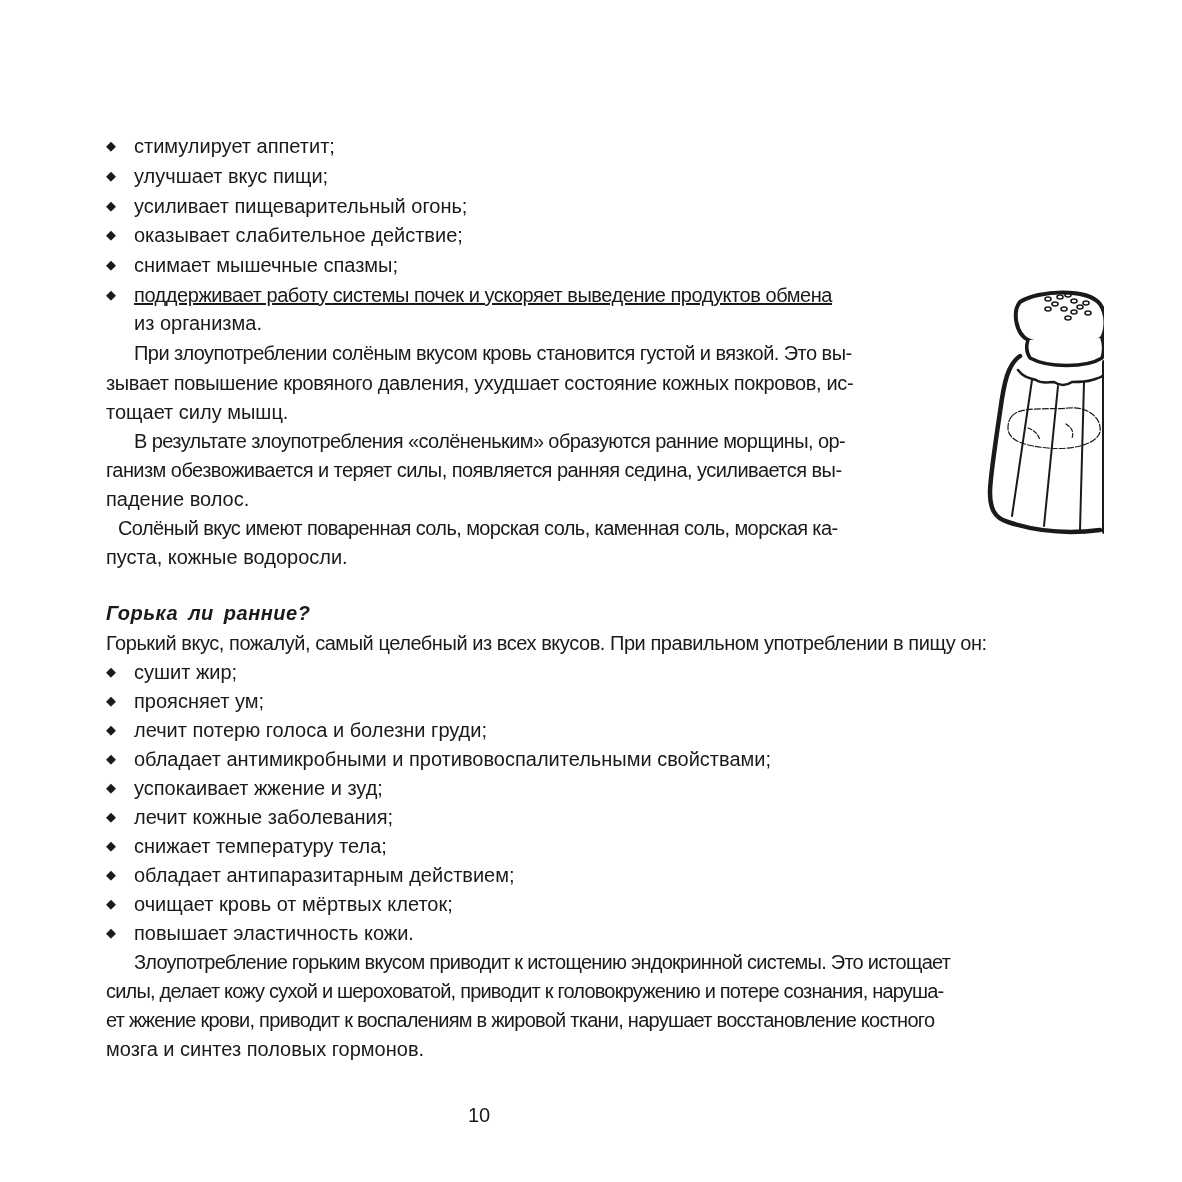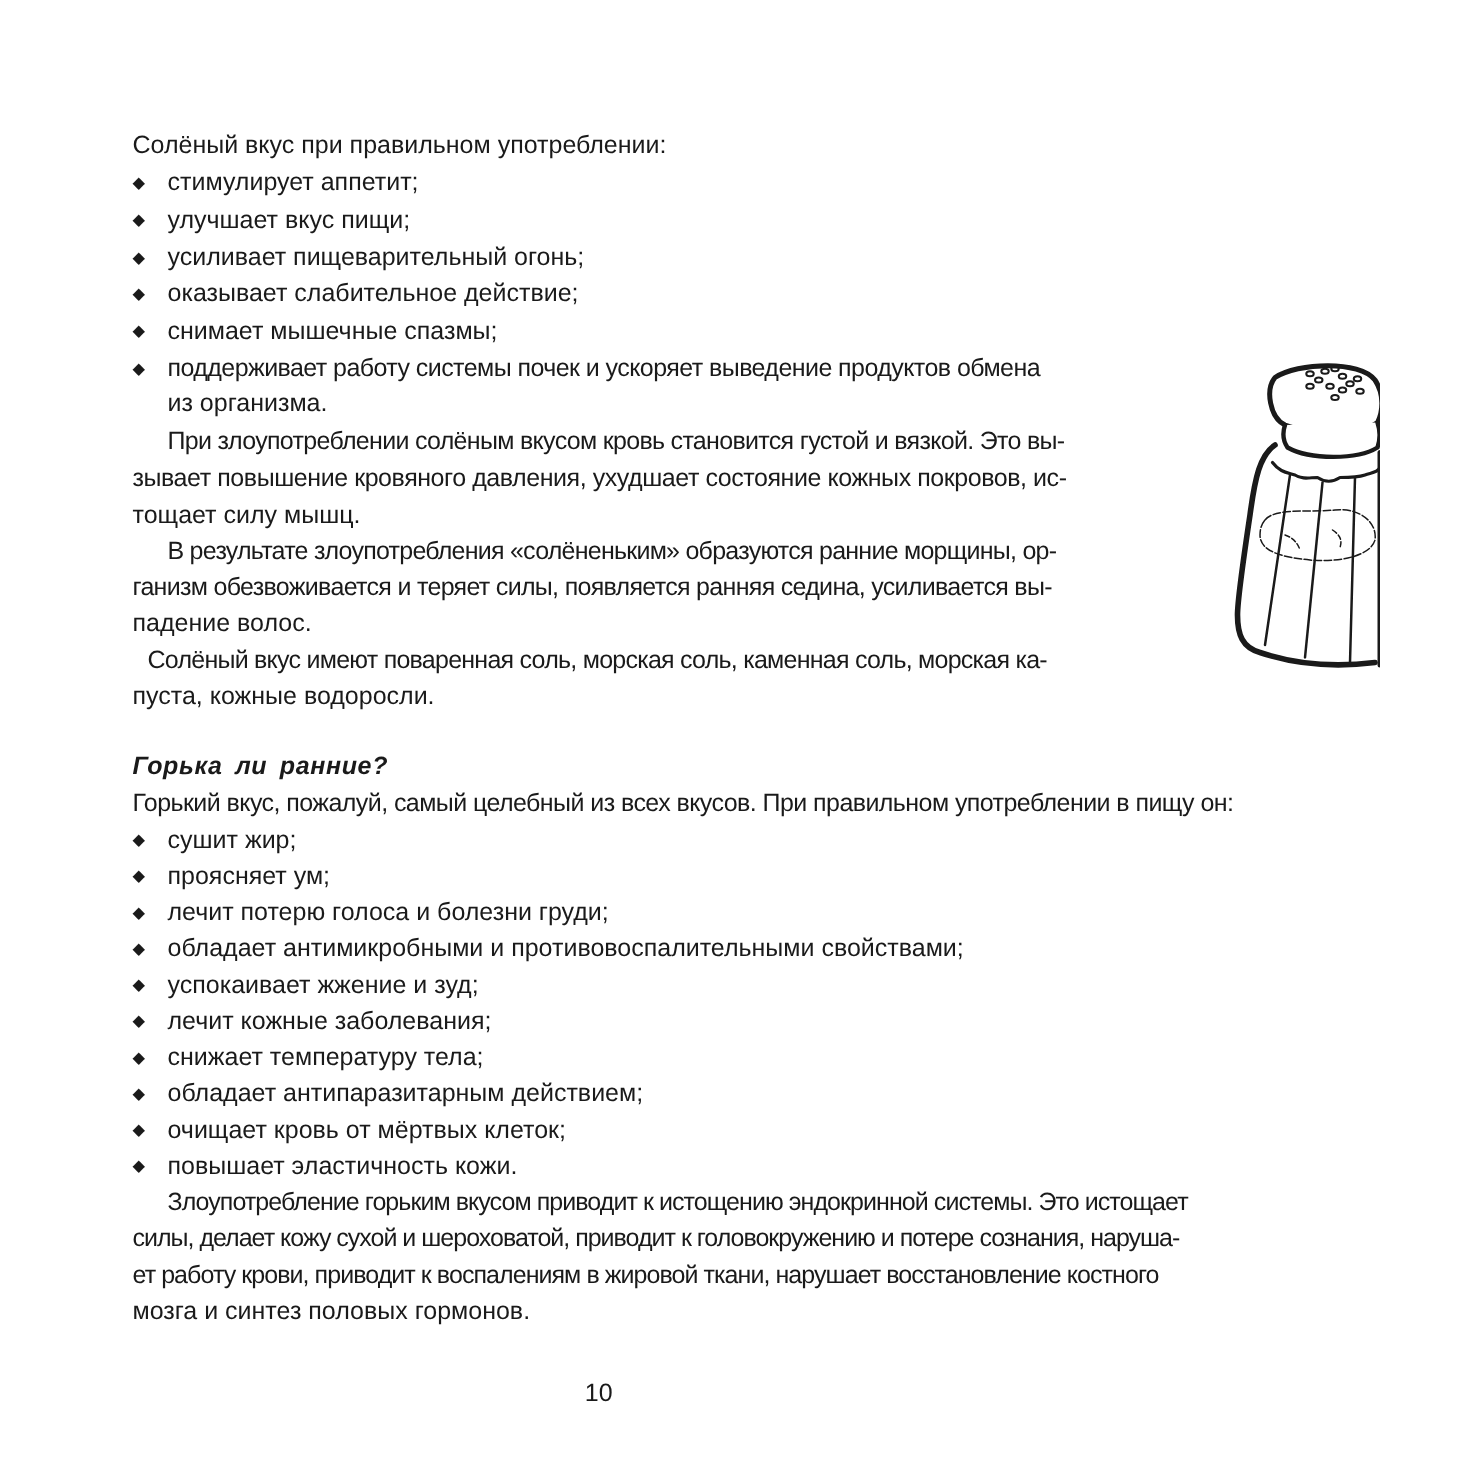--- a/index.html
+++ b/index.html
@@ -13,21 +13,20 @@
   .bullet { position: absolute; left: 0; top: 0; font-size: 13px; line-height: 26px; }
   .bullet-text { position: absolute; left: 28px; top: 0; white-space: nowrap; }
   .page-num { position: absolute; left: 0; width: 958px; top: 1104px; text-align: center; font-size: 20px; }
   .shaker { position: absolute; left: 968px; top: 282px; width: 136px; height: 256px; }
 </style>
 </head>
 <body>
 
 <div class="page">
 
-  <div class="line" style="top:103px;">Солёный вкус при правильном употреблении:</div>
 
   <div class="bullet-row" style="top:133px;">
     <span class="bullet">◆</span>
     <span class="bullet-text">стимулирует аппетит;</span>
   </div>
   <div class="bullet-row" style="top:163px;">
     <span class="bullet">◆</span>
     <span class="bullet-text">улучшает вкус пищи;</span>
   </div>
   <div class="bullet-row" style="top:193px;">
@@ -37,21 +36,21 @@
   <div class="bullet-row" style="top:222px;">
     <span class="bullet">◆</span>
     <span class="bullet-text">оказывает слабительное действие;</span>
   </div>
   <div class="bullet-row" style="top:252px;">
     <span class="bullet">◆</span>
     <span class="bullet-text">снимает мышечные спазмы;</span>
   </div>
   <div class="bullet-row" style="top:282px;">
     <span class="bullet">◆</span>
-    <span class="bullet-text" style="letter-spacing:-0.45px;">поддерживает работу системы почек и ускоряет выведение продуктов обмена</span>
+    <span class="bullet-text" style="letter-spacing:-0.45px;text-decoration:underline;">поддерживает работу системы почек и ускоряет выведение продуктов обмена</span>
   </div>
   <div class="bullet-row" style="top:310px;">
     <span class="bullet-text">из организма.</span>
   </div>
 
   <div>
     <div class="line" style="top:340px; left:134px; letter-spacing:-0.55px;">При злоупотреблении солёным вкусом кровь становится густой и вязкой. Это вы-</div>
     <div class="line" style="top:370px; letter-spacing:-0.35px;">зывает повышение кровяного давления, ухудшает состояние кожных покровов, ис-</div>
     <div class="line" style="top:399px;">тощает силу мышц.</div>
   </div>
@@ -143,18 +142,18 @@
     <span class="bullet-text">очищает кровь от мёртвых клеток;</span>
   </div>
   <div class="bullet-row" style="top:920px;">
     <span class="bullet">◆</span>
     <span class="bullet-text">повышает эластичность кожи.</span>
   </div>
 
   <div>
     <div class="line" style="top:949px; left:134px; letter-spacing:-0.75px;">Злоупотребление горьким вкусом приводит к истощению эндокринной системы. Это истощает</div>
     <div class="line" style="top:978px; letter-spacing:-0.8px;">силы, делает кожу сухой и шероховатой, приводит к головокружению и потере сознания, наруша-</div>
-    <div class="line" style="top:1007px; letter-spacing:-0.75px;">ет работу крови, приводит к воспалениям в жировой ткани, нарушает восстановление костного</div>
+    <div class="line" style="top:1007px; letter-spacing:-0.75px;">ет жжение крови, приводит к воспалениям в жировой ткани, нарушает восстановление костного</div>
     <div class="line" style="top:1036px;">мозга и синтез половых гормонов.</div>
   </div>
 
   <div class="page-num">10</div>
 </div>
 
 </body></html>

